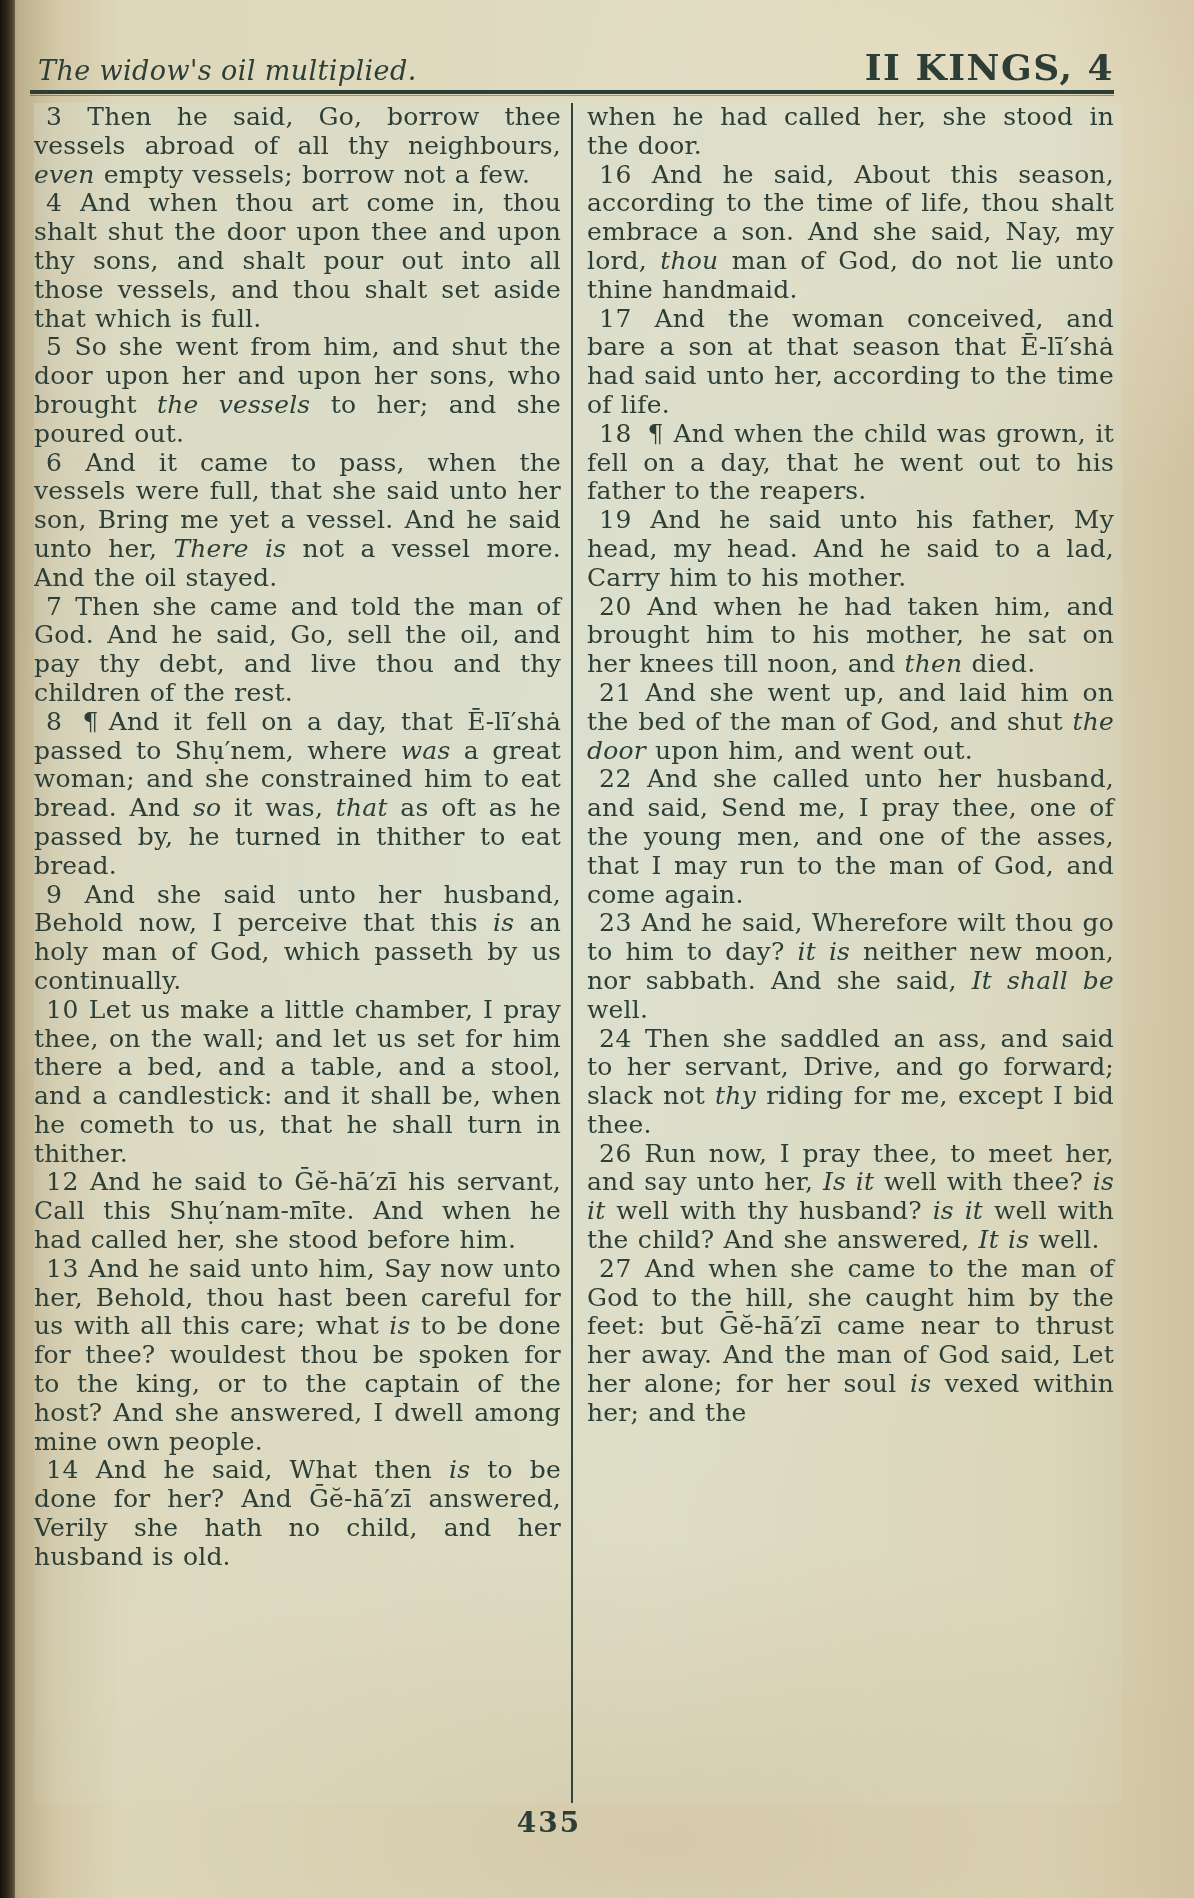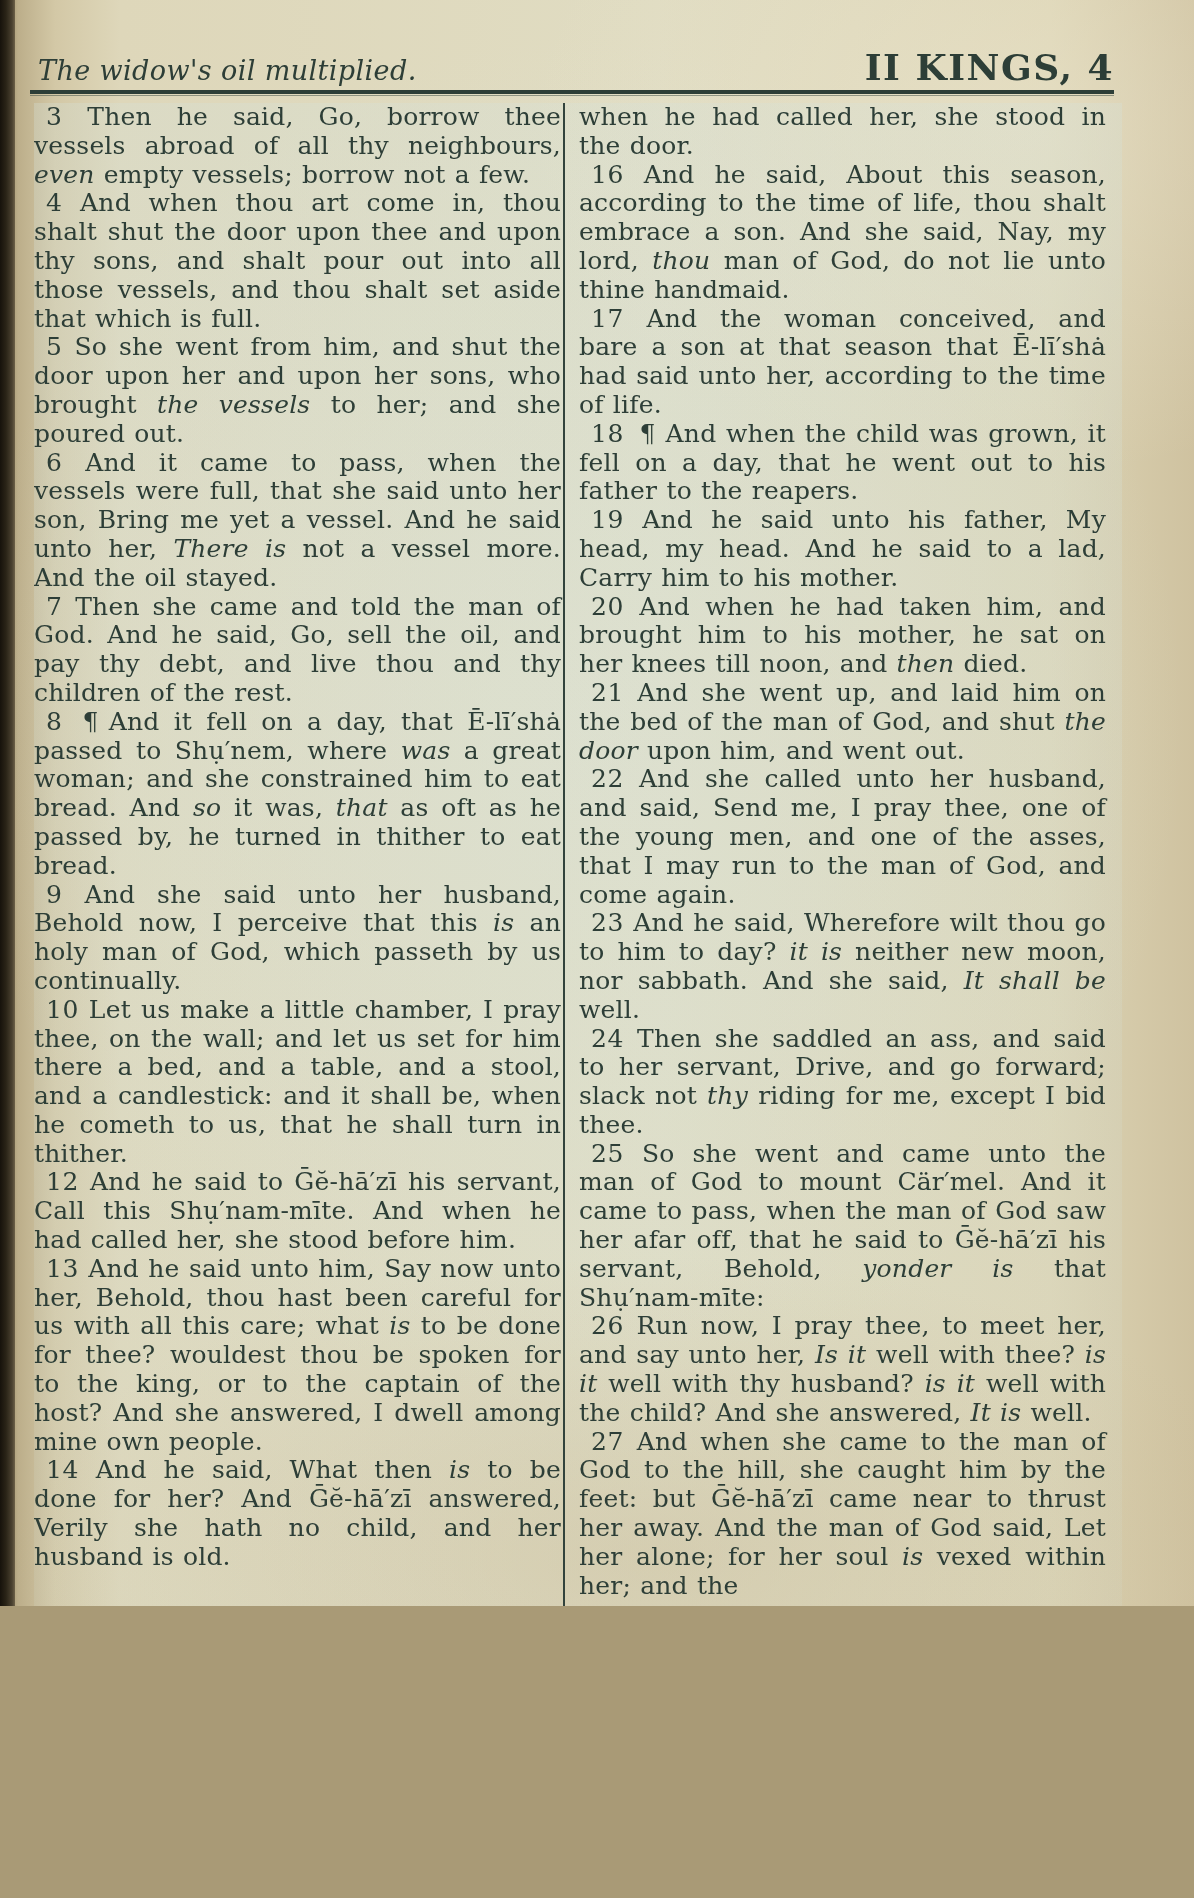--- a/index.html
+++ b/index.html
@@ -1,18 +1,18 @@
 <!DOCTYPE html>
 <html><head>
 <meta charset="utf-8">
 <style>
   html,body{margin:0;padding:0;background:#a99a76;}
   .page{
     position:relative;
-    width:1194px;height:1606px;
+    width:1194px;height:1898px;
     font-family:"DejaVu Serif","Liberation Serif",serif;
     color:#2d3e37;
     background:
       radial-gradient(ellipse 700px 500px at 85% 8%, rgba(238,232,210,0.45), transparent 70%),
       radial-gradient(ellipse 820px 920px at 48% 45%, rgba(221,227,214,0.5), transparent 75%),
       radial-gradient(ellipse 900px 420px at 55% 97%, rgba(203,187,150,0.55), transparent 72%),
       linear-gradient(90deg,#8a7a57 0px,#bcae8a 18px,#d3c8a6 55px,#ded7ba 120px,#e0dcc2 55%,#dcd4b4 88%,#cfc2a0 100%);
     overflow:hidden;
   }
   .binding{
@@ -38,21 +38,21 @@
     display:flex;
     background:linear-gradient(180deg, rgba(213,226,219,0.30), rgba(214,224,214,0.12));
     overflow:hidden;
   }
   .col{
     width:527px;
     font-size:25px;line-height:28.8px;
     text-align:justify;
     letter-spacing:0.2px;word-spacing:1px;
   }
-  .col-left{padding-right:2px;border-right:2px solid #32433c;}
+  .col-left{padding-right:10px;border-right:2px solid #32433c;}
   .col-right{padding-left:14px;}
   p.verse{margin:0;text-indent:12px;}
   p.verse.cont{text-indent:0;}
   .vnum{letter-spacing:0.5px;}
   .pilcrow{margin:0 10px 0 6px;}
   i{font-style:italic;}
   .footer{
     position:absolute;top:1806px;left:34px;width:1030px;
     text-align:center;font-size:28px;font-weight:bold;letter-spacing:2px;
   }
@@ -88,21 +88,20 @@
         <p class="verse cont"><span>when he had called her, she stood in the door.</span></p>
         <p class="verse"><span class="vnum">16</span> <span>And he said, About this season, according to the time of life, thou shalt embrace a son.  And she said, Nay, my lord, </span><i>thou</i><span> man of God, do not lie unto thine handmaid.</span></p>
         <p class="verse"><span class="vnum">17</span> <span>And the woman conceived, and bare a son at that season that Ē-lī′shȧ had said unto her, according to the time of life.</span></p>
         <p class="verse"><span class="vnum">18</span> <span class="pilcrow">¶</span><span>And when the child was grown, it fell on a day, that he went out to his father to the reapers.</span></p>
         <p class="verse"><span class="vnum">19</span> <span>And he said unto his father, My head, my head.  And he said to a lad, Carry him to his mother.</span></p>
         <p class="verse"><span class="vnum">20</span> <span>And when he had taken him, and brought him to his mother, he sat on her knees till noon, and </span><i>then</i><span> died.</span></p>
         <p class="verse"><span class="vnum">21</span> <span>And she went up, and laid him on the bed of the man of God, and shut </span><i>the door</i><span> upon him, and went out.</span></p>
         <p class="verse"><span class="vnum">22</span> <span>And she called unto her husband, and said, Send me, I pray thee, one of the young men, and one of the asses, that I may run to the man of God, and come again.</span></p>
         <p class="verse"><span class="vnum">23</span> <span>And he said, Wherefore wilt thou go to him to day? </span><i>it is</i><span> neither new moon, nor sabbath.  And she said, </span><i>It shall be</i><span> well.</span></p>
         <p class="verse"><span class="vnum">24</span> <span>Then she saddled an ass, and said to her servant, Drive, and go forward; slack not </span><i>thy</i><span> riding for me, except I bid thee.</span></p>
-        <p class="verse"><span class="vnum">25</span> <span>So she went and came unto the man of God to mount Cär′mel. And it came to pass, when the man of God saw her afar off, that he said to Ḡĕ-hā′zī his servant, Behold, </span><i>yonder is</i><span> that Shụ′nam-mīte:</span></p>
         <p class="verse"><span class="vnum">26</span> <span>Run now, I pray thee, to meet her, and say unto her, </span><i>Is it</i><span> well with thee? </span><i>is it</i><span> well with thy husband? </span><i>is it</i><span> well with the child?  And she answered, </span><i>It is</i><span> well.</span></p>
         <p class="verse"><span class="vnum">27</span> <span>And when she came to the man of God to the hill, she caught him by the feet: but Ḡĕ-hā′zī came near to thrust her away.  And the man of God said, Let her alone; for her soul </span><i>is</i><span> vexed within her; and the</span></p>
       </div>
   </div>
 
   <div class="footer">
     <span>435</span>
   </div>
 </div>
 

